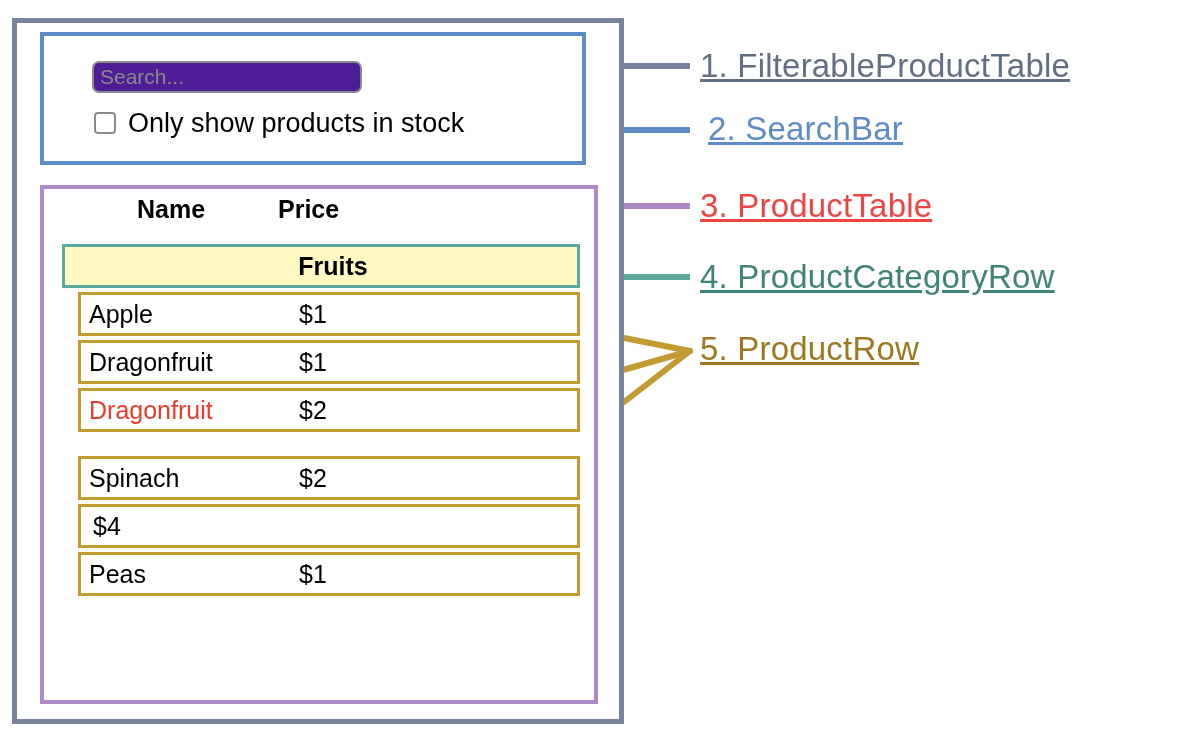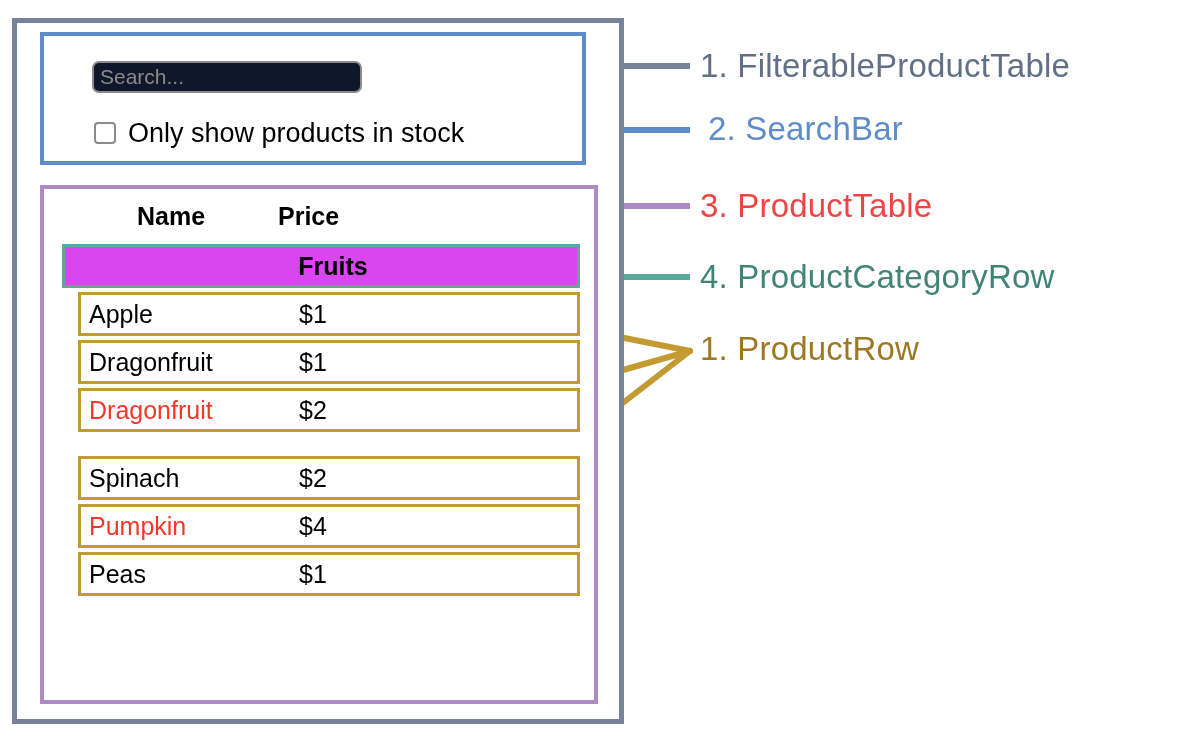--- a/index.html
+++ b/index.html
@@ -61,38 +61,37 @@
 
   .search-input {
     position: absolute;
     left: 48px;
     top: 25px;
     width: 270px;
     height: 32px;
     box-sizing: border-box;
     border: 2px solid #8b8b8b;
     border-radius: 7px;
-    background: #0f172a;
+    background: #4c1d95;
     color: #8a8a8a;
     font-family: "Liberation Sans", sans-serif;
     font-size: 21px;
     line-height: 28px;
     padding: 0 6px;
     outline: none;
   }
   .search-input::placeholder { color: #8a8a8a; opacity: 1; }
 
   .checkbox-row {
     position: absolute;
     left: 50px;
     top: 72px;
     display: flex;
     align-items: center;
     gap: 12px;
-    margin-top: 10px;
   }
   .cb-box {
     width: 22px;
     height: 22px;
     box-sizing: border-box;
     border: 2px solid #8b8b8b;
     border-radius: 4px;
     background: #ffffff;
     flex: 0 0 auto;
   }
@@ -122,37 +121,36 @@
     left: 18px;
     top: 6px;
     right: 14px;
   }
 
   .col-name  { width: 206px; flex: 0 0 206px; }
   .col-price { flex: 1 1 auto; }
 
   .table-head {
     display: flex;
-    align-items: center;
     height: 42px;
     padding-left: 6px;
   }
   .table-head .th {
     font-family: "Liberation Sans", sans-serif;
     font-weight: bold;
     font-size: 25px;
     color: #000000;
   }
   .table-head .col-name  { text-align: center; }
   .table-head .col-price { text-align: left; padding-left: 4px; }
 
   .category-row {
     box-sizing: border-box;
     border: 3px solid #5aa99c;
-    background: #d946ef;
+    background: #fef9c3;
     height: 44px;
     margin-top: 7px;
     display: flex;
     align-items: center;
     justify-content: center;
     padding-left: 24px;
   }
   .category-row .cat-label {
     font-family: "Liberation Sans", sans-serif;
     font-weight: bold;
@@ -184,20 +182,21 @@
 
   
   .legend-label {
     position: absolute;
     z-index: 4;
     font-family: "Liberation Sans", sans-serif;
     font-size: 33px;
     line-height: 36px;
     white-space: nowrap;
     letter-spacing: 0.2px;
+    text-decoration: underline;
   }
   .legend-1 { left: 700px; top: 48px;  color: #626f85; }
   .legend-2 { left: 700px; top: 111px; color: #5d8cc9; margin-left: 8px; }
   .legend-3 { left: 700px; top: 188px; color: #ef4444; }
   .legend-4 { left: 700px; top: 259px; color: #3f8476; }
   .legend-5 { left: 700px; top: 331px; color: #9d7820; }
 </style>
 </head>
 <body>
 
@@ -252,30 +251,29 @@
         <span class="cell col-price">$2</span>
       </div>
 
       <div class="group-gap"></div>
 
       <div class="product-row">
         <span class="cell col-name">Spinach</span>
         <span class="cell col-price">$2</span>
       </div>
       <div class="product-row">
-        <span class="cell col-name out-of-stock">Pumpkin</span>
         <span class="cell col-price">$4</span>
       </div>
       <div class="product-row">
         <span class="cell col-name">Peas</span>
         <span class="cell col-price">$1</span>
       </div>
 
     </div>
   </div>
 
   <div class="legend-label legend-1">1. FilterableProductTable</div>
   <div class="legend-label legend-2">2. SearchBar</div>
   <div class="legend-label legend-3">3. ProductTable</div>
   <div class="legend-label legend-4">4. ProductCategoryRow</div>
-  <div class="legend-label legend-5">1. ProductRow</div>
+  <div class="legend-label legend-5">5. ProductRow</div>
 
 </div>
 
 </body></html>

